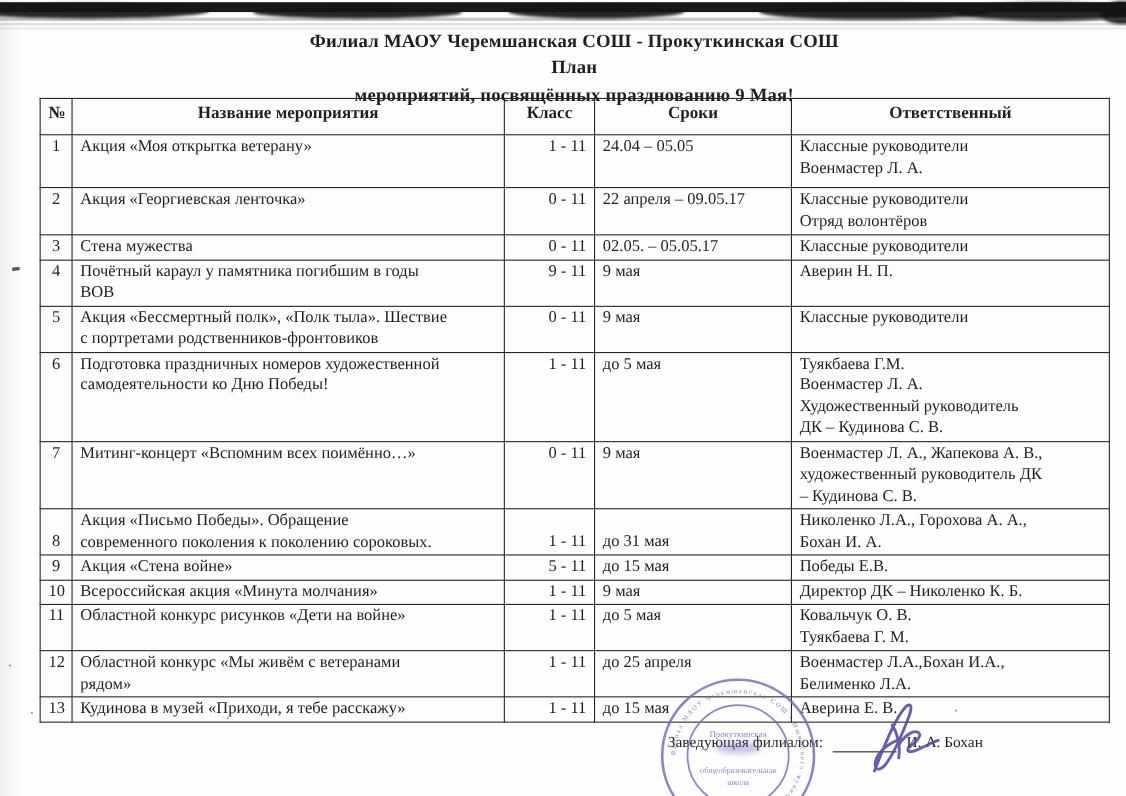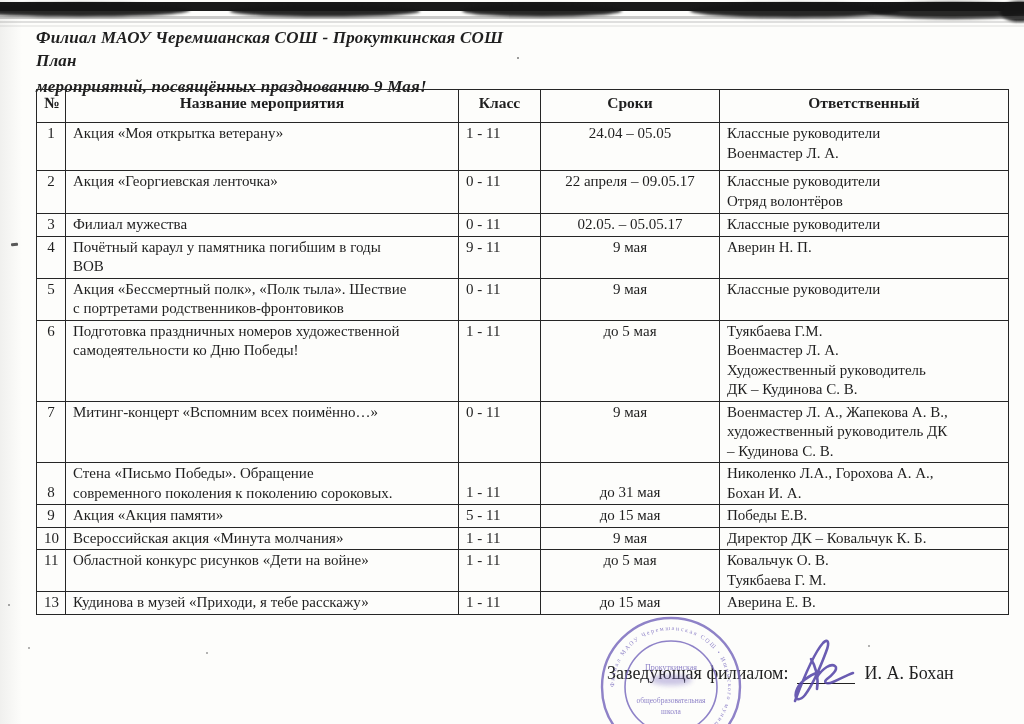--- a/index.html
+++ b/index.html
@@ -21,39 +21,39 @@
   .bb3{left:462px;top:4px;width:160px;height:13px;}
   .bb4{left:690px;top:3px;width:210px;height:15px;}
   .bb5{left:868px;top:2px;width:170px;height:17px;}
   .bb6{left:1000px;top:1px;width:40px;height:21px;}
   .band-streak{position:absolute;left:0;width:100%;filter:blur(.7px);}
   .bs1{top:16px;height:3px;background:rgba(95,95,95,.32);}
   .bs2{top:21px;height:2px;background:rgba(120,120,120,.22);}
   .bs3{top:25px;height:2px;background:rgba(140,140,140,.14);}
 
   
-  .titles{position:absolute;top:26px;left:36px;width:972px;font-weight:bold;font-size:17px;line-height:23px;letter-spacing:.2px;font-style:italic;}
+  .titles{position:absolute;top:26px;left:36px;width:972px;text-align:center;font-weight:bold;font-size:17px;line-height:23px;letter-spacing:.2px;}
   .titles .t2{margin-top:0;}
   .titles .t3{margin-top:3px;}
 
   
   table.plan{position:absolute;left:36px;top:89px;width:972px;border-collapse:collapse;table-layout:fixed;}
   table.plan th,table.plan td{border:1.6px solid #262626;font-size:15px;line-height:19.5px;padding:1px 7px;vertical-align:top;overflow:hidden;}
   table.plan thead tr{height:33px;}
   table.plan th{font-weight:bold;font-size:15.5px;text-align:center;vertical-align:middle;padding-bottom:8px;}
   .col-num{text-align:center;padding-left:2px;padding-right:2px;}
-  .col-grade{text-align:left;}
-  .col-dates{text-align:center;}
+  .col-grade{text-align:right;}
+  .col-dates{}
   .col-name,.col-resp{white-space:pre-line;}
   .col-name{padding-left:9px;}
   .col-resp{padding-left:9px;}
   tr.bottom-meta .col-num,tr.bottom-meta .col-grade,tr.bottom-meta .col-dates{vertical-align:bottom;padding-bottom:2px;}
 
   
-  .sign-row{position:absolute;left:607px;top:663px;display:flex;align-items:flex-end;font-size:18px;}
+  .sign-row{position:absolute;left:607px;top:663px;display:flex;align-items:flex-end;font-size:14px;}
   .sign-blank{display:inline-block;width:58px;border-bottom:1.7px solid #222;height:20px;margin:0 9px 0 9px;}
   .sign-name{white-space:nowrap;}
 
   
   .stamp{position:absolute;left:598px;top:614px;width:146px;height:146px;pointer-events:none;}
   .handsign{position:absolute;left:781px;top:637px;width:78px;height:68px;pointer-events:none;}
 
   
   .speck{position:absolute;background:#585858;border-radius:1px;}
   .sp1{left:11px;top:243px;width:7px;height:2.5px;transform:rotate(-6deg);}
@@ -116,21 +116,21 @@
       <tr style="height: 43px;">
         <td class="col-num">2</td>
         <td class="col-name">Акция «Георгиевская ленточка»</td>
         <td class="col-grade">0 - 11</td>
         <td class="col-dates">22 апреля – 09.05.17</td>
         <td class="col-resp">Классные руководители
 Отряд волонтёров</td>
       </tr>
       <tr style="height: 22px;">
         <td class="col-num">3</td>
-        <td class="col-name">Филиал мужества</td>
+        <td class="col-name">Стена мужества</td>
         <td class="col-grade">0 - 11</td>
         <td class="col-dates">02.05. – 05.05.17</td>
         <td class="col-resp">Классные руководители</td>
       </tr>
       <tr style="height: 38px;">
         <td class="col-num">4</td>
         <td class="col-name">Почётный караул у памятника погибшим в годы
 ВОВ</td>
         <td class="col-grade">9 - 11</td>
         <td class="col-dates">9 мая</td>
@@ -159,48 +159,57 @@
         <td class="col-num">7</td>
         <td class="col-name">Митинг-концерт «Вспомним всех поимённо…»</td>
         <td class="col-grade">0 - 11</td>
         <td class="col-dates">9 мая</td>
         <td class="col-resp">Военмастер Л. А., Жапекова А. В.,
 художественный руководитель ДК
 – Кудинова С. В.</td>
       </tr>
       <tr class="bottom-meta" style="height: 40px;">
         <td class="col-num">8</td>
-        <td class="col-name">Стена «Письмо Победы». Обращение
+        <td class="col-name">Акция «Письмо Победы». Обращение
 современного поколения к поколению сороковых.</td>
         <td class="col-grade">1 - 11</td>
         <td class="col-dates">до 31 мая</td>
         <td class="col-resp">Николенко Л.А., Горохова А. А.,
 Бохан И. А.</td>
       </tr>
       <tr style="height: 21px;">
         <td class="col-num">9</td>
-        <td class="col-name">Акция «Акция памяти»</td>
+        <td class="col-name">Акция «Стена войне»</td>
         <td class="col-grade">5 - 11</td>
         <td class="col-dates">до 15 мая</td>
         <td class="col-resp">Победы Е.В.</td>
       </tr>
       <tr style="height: 22px;">
         <td class="col-num">10</td>
         <td class="col-name">Всероссийская акция «Минута молчания»</td>
         <td class="col-grade">1 - 11</td>
         <td class="col-dates">9 мая</td>
-        <td class="col-resp">Директор ДК – Ковальчук К. Б.</td>
+        <td class="col-resp">Директор ДК – Николенко К. Б.</td>
       </tr>
       <tr style="height: 42px;">
         <td class="col-num">11</td>
         <td class="col-name">Областной конкурс рисунков «Дети на войне»</td>
         <td class="col-grade">1 - 11</td>
         <td class="col-dates">до 5 мая</td>
         <td class="col-resp">Ковальчук О. В.
 Туякбаева Г. М.</td>
+      </tr>
+      <tr style="height: 40px;">
+        <td class="col-num">12</td>
+        <td class="col-name">Областной конкурс «Мы живём с ветеранами
+рядом»</td>
+        <td class="col-grade">1 - 11</td>
+        <td class="col-dates">до 25 апреля</td>
+        <td class="col-resp">Военмастер Л.А.,Бохан И.А.,
+Белименко Л.А.</td>
       </tr>
       <tr style="height: 21px;">
         <td class="col-num">13</td>
         <td class="col-name">Кудинова в музей «Приходи, я тебе расскажу»</td>
         <td class="col-grade">1 - 11</td>
         <td class="col-dates">до 15 мая</td>
         <td class="col-resp">Аверина Е. В.</td>
       </tr>
     </tbody>
 </table>

